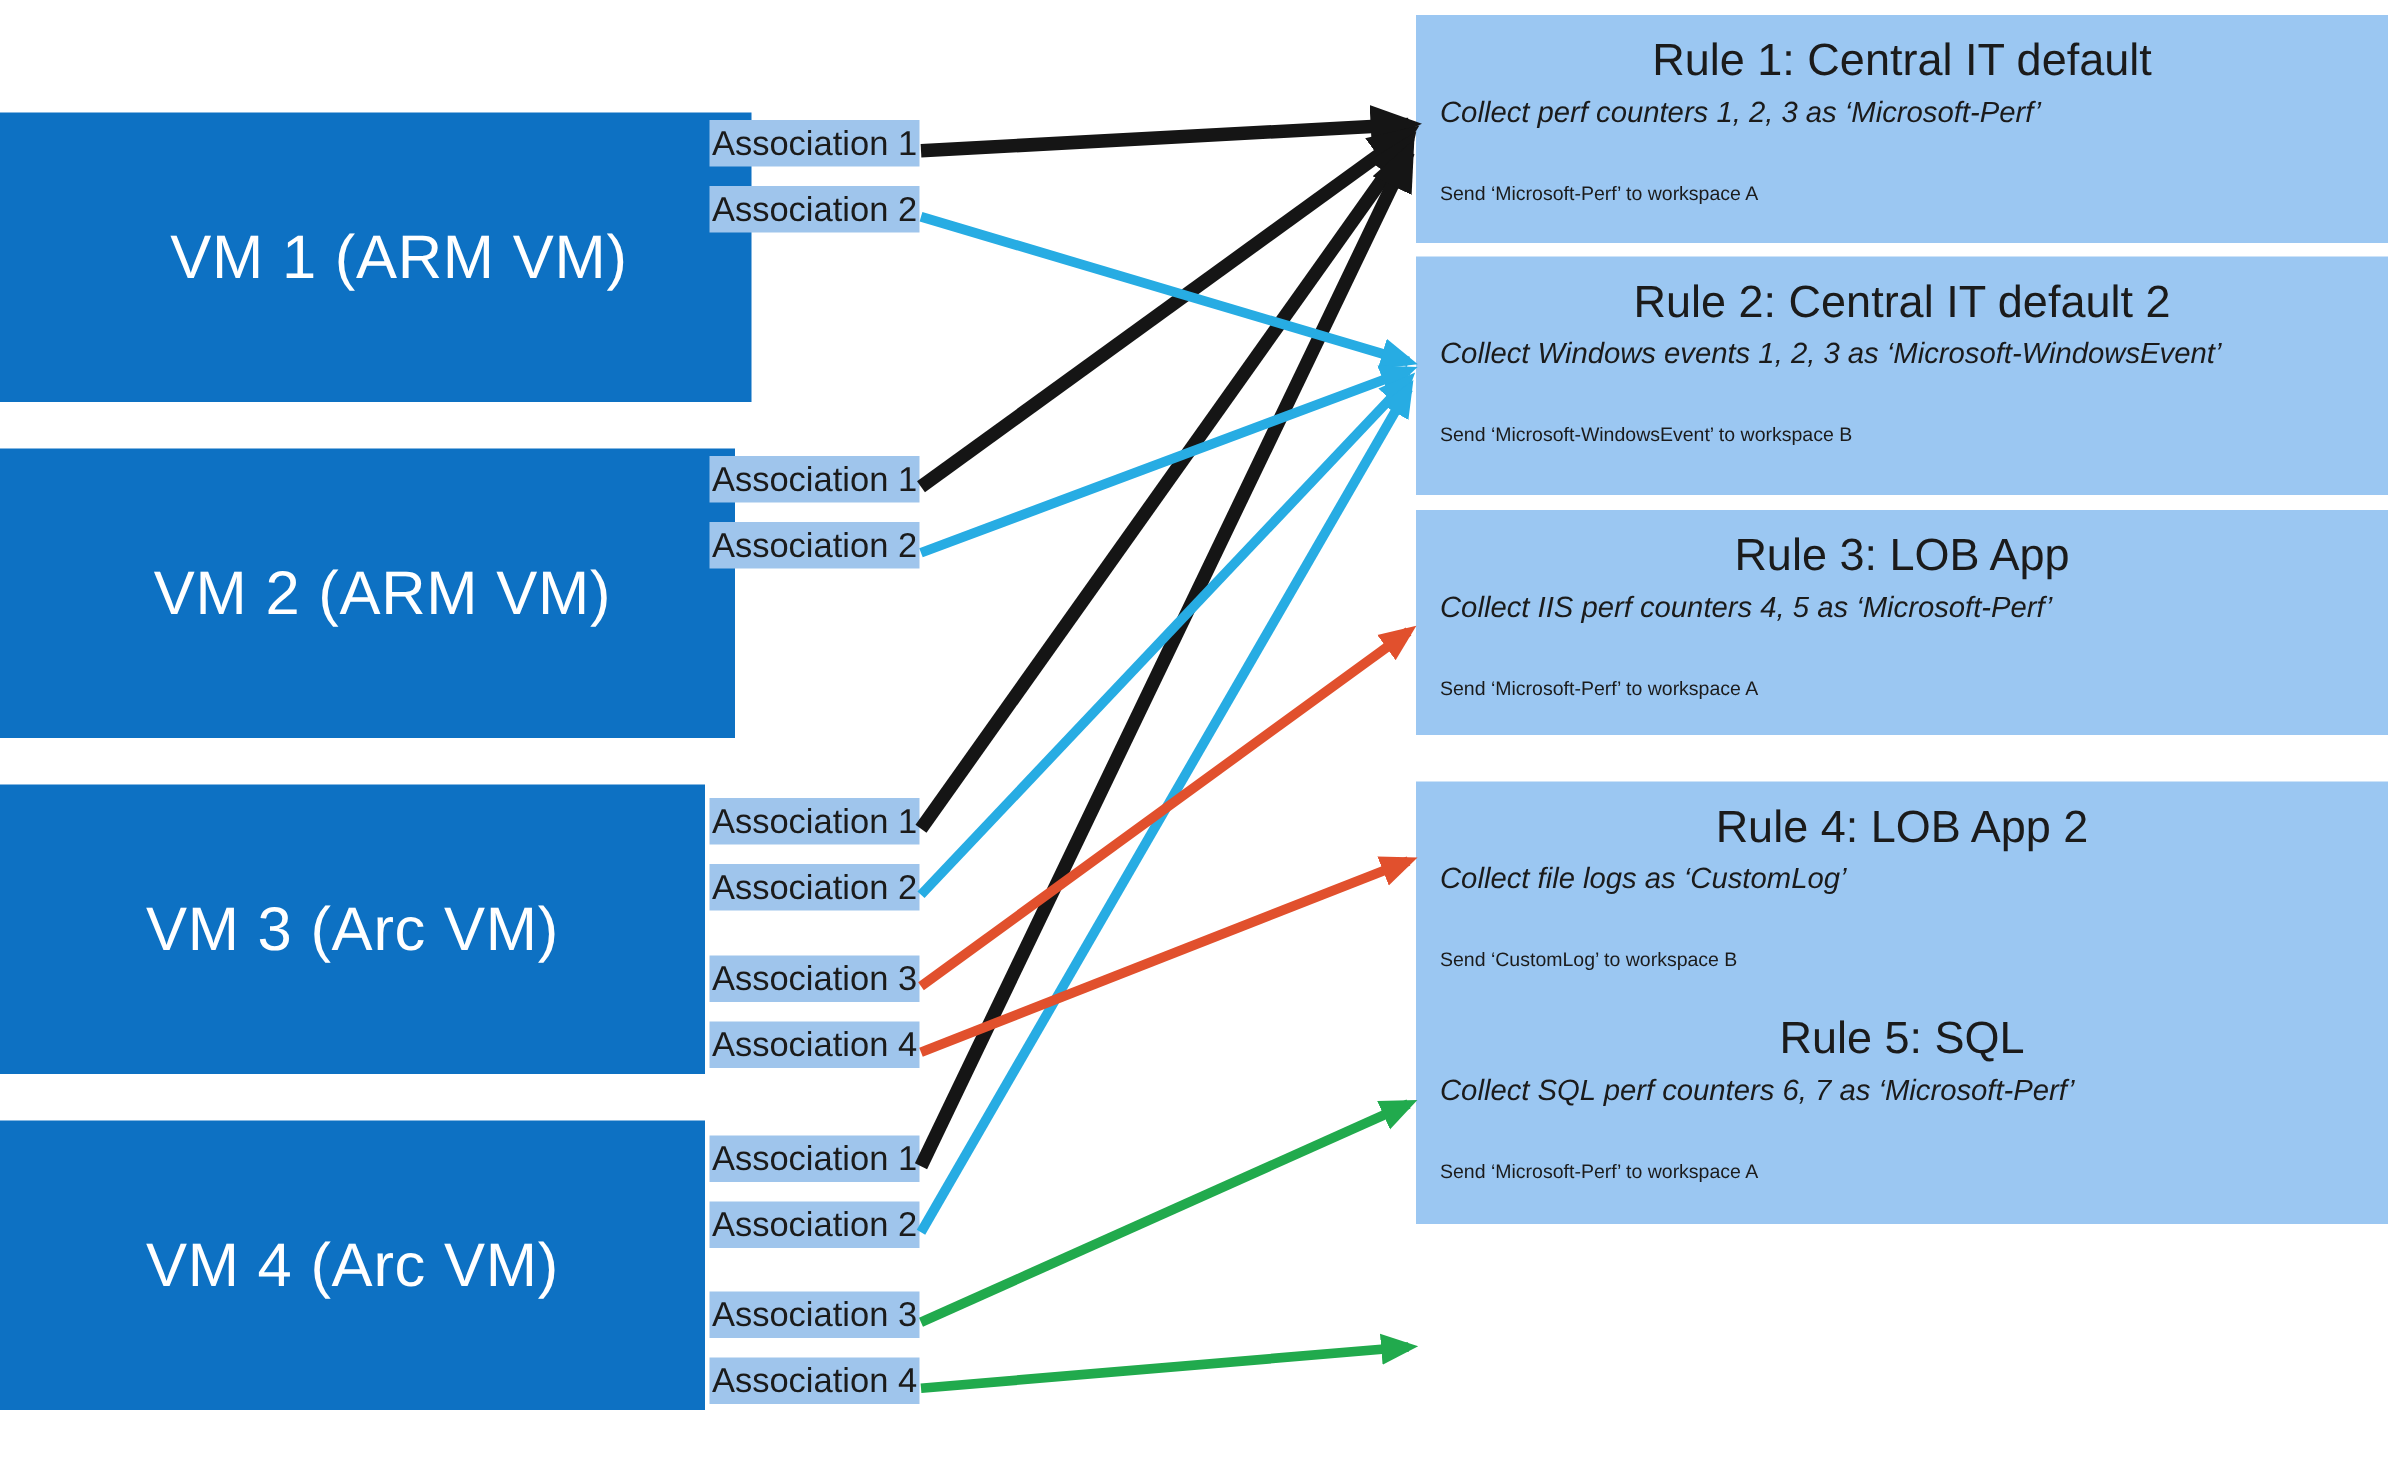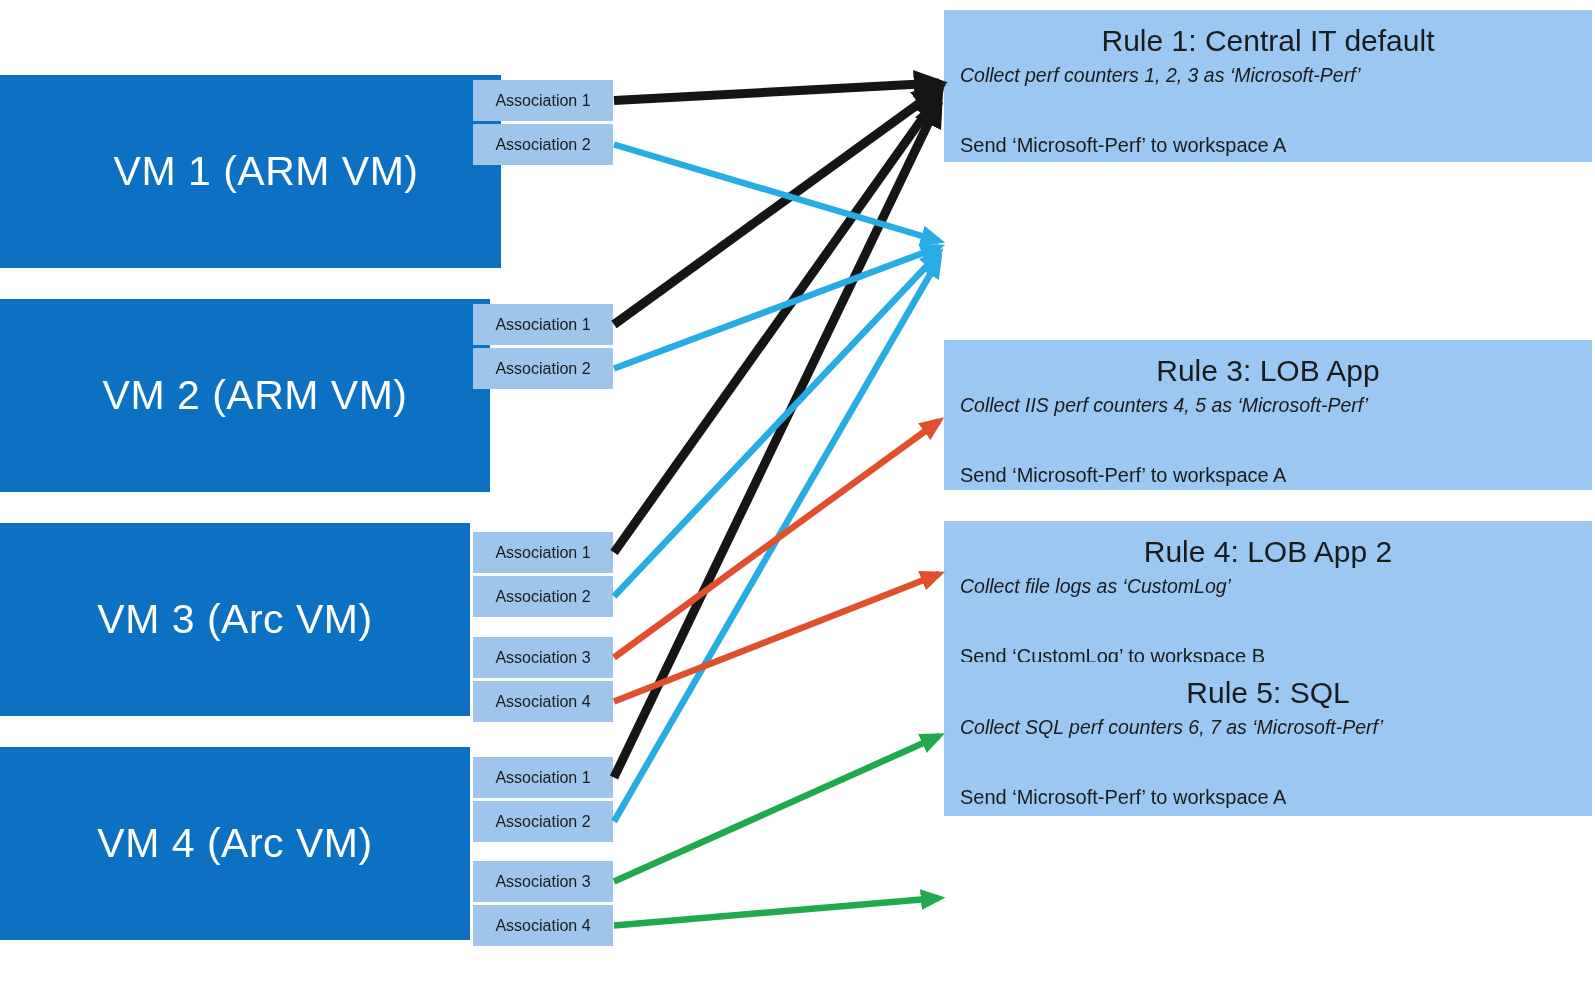--- a/index.html
+++ b/index.html
@@ -35,24 +35,24 @@
   #vm1 { top: 75px; padding-left: 31px; }
   #vm2 { top: 299px; padding-left: 20px; }
   #vm3 { top: 523px; }
   #vm4 { top: 747px; }
 
   
   .assoc {
     position: absolute;
     left: 473px;
     width: 140px;
-    height: 41px;
+    height: 31px;
     background: var(--assoc-fill, #9fc5ec);
     color: var(--assoc-text, #1b1b1b);
-    font-size: 16px;
+    font-size: 23px;
     display: flex;
     align-items: center;
     justify-content: center;
     white-space: nowrap;
   }
   #assoc-vm1-1 { top: 80px; }
   #assoc-vm1-2 { top: 124px; }
   #assoc-vm2-1 { top: 304px; }
   #assoc-vm2-2 { top: 348px; }
   #assoc-vm3-1 { top: 532px; }
@@ -93,23 +93,22 @@
     top: 54px;
     left: 16px;
     font-size: 19.5px;
     white-space: nowrap;
     font-style: italic;
   }
   .rule-send {
     position: absolute;
     top: 111px;
     left: 16px;
-    font-size: 20px;
-    white-space: nowrap;
-    margin-top: 13px;
+    font-size: 13px;
+    white-space: nowrap;
   }
 
   
   #arrows {
     position: absolute;
     top: 0;
     left: 0;
     pointer-events: none;
   }
 </style>
@@ -141,20 +140,25 @@
   <div class="assoc" id="assoc-vm3-4">Association 4</div>
   <div class="assoc" id="assoc-vm4-1">Association 1</div>
   <div class="assoc" id="assoc-vm4-2">Association 2</div>
   <div class="assoc" id="assoc-vm4-3">Association 3</div>
   <div class="assoc" id="assoc-vm4-4">Association 4</div>
 
   <div class="rule" id="rule-1">
     <div class="rule-title">Rule 1: Central IT default</div>
     <div class="rule-collect">Collect perf counters 1, 2, 3 as ‘Microsoft-Perf’</div>
     <div class="rule-send">Send ‘Microsoft-Perf’ to workspace A</div>
+  </div>
+  <div class="rule" id="rule-2">
+    <div class="rule-title">Rule 2: Central IT default 2</div>
+    <div class="rule-collect">Collect Windows events 1, 2, 3 as ‘Microsoft-WindowsEvent’</div>
+    <div class="rule-send">Send ‘Microsoft-WindowsEvent’ to workspace B</div>
   </div>
   <div class="rule" id="rule-3">
     <div class="rule-title">Rule 3: LOB App</div>
     <div class="rule-collect">Collect IIS perf counters 4, 5 as ‘Microsoft-Perf’</div>
     <div class="rule-send">Send ‘Microsoft-Perf’ to workspace A</div>
   </div>
   <div class="rule" id="rule-4">
     <div class="rule-title">Rule 4: LOB App 2</div>
     <div class="rule-collect">Collect file logs as ‘CustomLog’</div>
     <div class="rule-send">Send ‘CustomLog’ to workspace B</div>

